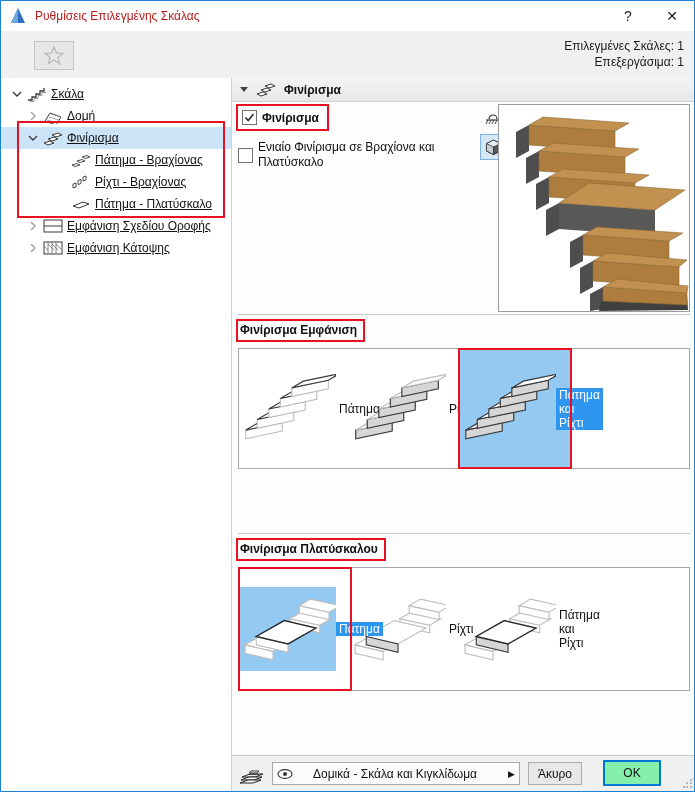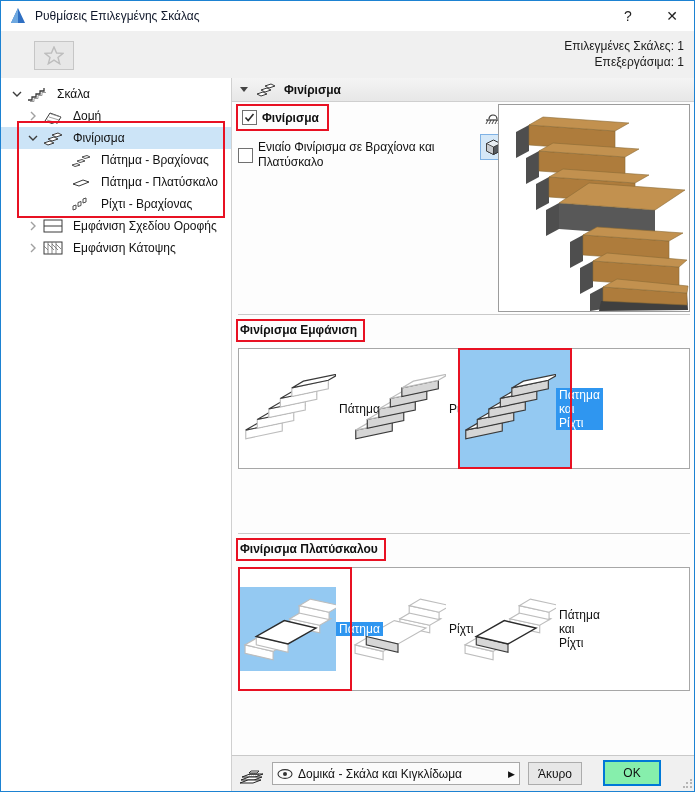--- a/index.html
+++ b/index.html
@@ -3,36 +3,36 @@
 <meta charset="utf-8">
 <style>
   html,body{margin:0;padding:0;background:#d8d8d8;}
   body{font-family:"Liberation Sans", sans-serif; font-size:12px; color:#111;}
   .window{position:relative; width:693px; height:790px; background:#fff; border:1px solid #1d82d2; overflow:hidden;}
   .abs{position:absolute;}
 
   
   .titlebar{left:0;top:0;width:693px;height:30px;background:#ffffff;display:flex;align-items:center;}
   .titlebar .app-icon{margin-left:8px;width:18px;height:18px;}
-  .titlebar .title{margin-left:8px;color:#0f172a;}
+  .titlebar .title{margin-left:8px;color:#b91c1c;}
   .titlebar .spacer{flex:1;}
   .tb-btn{width:44px;height:30px;display:flex;align-items:center;justify-content:center;font-size:14px;color:#222;}
 
   
   .toolbar{left:0;top:30px;width:693px;height:47px;background:#f0f0f0;}
   .fav-btn{left:33px;top:10px;width:38px;height:27px;background:#e7e7e7;border:1px solid #c6c6c6;display:flex;align-items:center;justify-content:center;}
   .counts{right:10px;top:7px;text-align:right;line-height:16px;color:#1a1a1a;}
 
   
   .tree{left:0;top:77px;width:231px;height:713px;background:#ffffff;border-right:1px solid #d0d0d0;padding-top:5px;box-sizing:border-box;}
   .trow{height:22px;display:flex;align-items:center;white-space:nowrap;}
   .trow.sel{background:#cce4f7;}
   .texp{width:16px;display:flex;justify-content:center;flex:none;}
   .ticon{width:24px;display:flex;justify-content:center;flex:none;}
-  .tlabel{margin-left:8px;}
+  .tlabel{margin-left:2px;text-decoration:underline;}
   .ind0{padding-left:8px;} .ind1{padding-left:24px;} .ind2{padding-left:52px;}
   .tree-redbox{left:16px;top:43px;width:204px;height:93px;border:2px solid #e81123;pointer-events:none;}
 
   
   .main{left:231px;top:77px;width:464px;height:713px;background:#fdfdfd;}
   .phdr{left:0;top:0;width:464px;height:23px;background:linear-gradient(#f4f4f4,#e7e7e7);border-bottom:1px solid #cfcfcf;display:flex;align-items:center;}
   .phdr .tri{margin-left:8px;width:0;height:0;border-left:4px solid transparent;border-right:4px solid transparent;border-top:5px solid #444;}
   .phdr .ticon{margin-left:6px;}
   .phdr b{margin-left:6px;}
 
@@ -63,21 +63,21 @@
 
   
   .opt .t, .opt .r, .opt .lt, .opt .lr {fill:#ffffff;stroke:#bdbdbd;stroke-width:1.2;}
   .opt.et .t{stroke:#3a3a3a;}
   .opt.er .r{fill:#d6d6d6;stroke:#3a3a3a;}
   .opt.elt .lt{stroke:#2b2b2b;stroke-width:1.5;}
   .opt.elr .lr{fill:#d6d6d6;stroke:#3a3a3a;}
 
   
   .footer{left:0;top:677px;width:464px;height:36px;background:#f0f0f0;border-top:1px solid #c9c9c9;}
-  .dropdown{left:40px;top:6px;width:248px;height:23px;background:#fbfbfb;border:1px solid #a9a9a9;box-sizing:border-box;display:flex;align-items:center;padding:0 4px;gap:5px;}
+  .dropdown{left:40px;top:6px;width:248px;height:23px;background:#fbfbfb;border:1px solid #a9a9a9;box-sizing:border-box;display:flex;align-items:center;padding:0 4px;gap:20px;}
   .dropdown .txt{flex:1;}
   .dropdown .arr{font-size:9px;color:#111;}
   .btn{display:flex;align-items:center;justify-content:center;background:#e7e7e7;border:1px solid #acacac;box-sizing:border-box;}
   .btn.cancel{left:296px;top:6px;width:54px;height:23px;}
   .btn.ok{left:371px;top:4px;width:58px;height:26px;background:#86efac;border:2px solid #0078d7;}
   svg{display:block;}
 </style>
 </head>
 <body>
 
@@ -166,39 +166,39 @@
               <path d="M11,4 l5,-1.5 l3,1.5 l-5,1.5 z"></path>
             </g>
           </svg>
       </span>
       <span class="tlabel">Πάτημα - Βραχίονας</span>
     </div>
 
     <div class="trow ind2">
       <span class="texp"></span>
       <span class="ticon">
-        <svg width="20" height="12" viewBox="0 0 20 12">
-            <path d="M2,8 l10,-4 l6,2 l-10,4 z" fill="#fff" stroke="#3a3a3a" stroke-width="1"></path>
-          </svg>
-      </span>
-      <span class="tlabel">Πάτημα - Πλατύσκαλο</span>
-    </div>
-
-    <div class="trow ind2">
-      <span class="texp"></span>
-      <span class="ticon">
         <svg width="20" height="15" viewBox="0 0 20 15">
             <g fill="#fff" stroke="#3a3a3a" stroke-width="0.9">
               <path d="M2,9 l3,-1 l0,4 l-3,1 z"></path>
               <path d="M7,5.5 l3,-1 l0,4 l-3,1 z"></path>
               <path d="M12,2 l3,-1 l0,4 l-3,1 z"></path>
             </g>
           </svg>
       </span>
       <span class="tlabel">Ρίχτι - Βραχίονας</span>
+    </div>
+
+    <div class="trow ind2">
+      <span class="texp"></span>
+      <span class="ticon">
+        <svg width="20" height="12" viewBox="0 0 20 12">
+            <path d="M2,8 l10,-4 l6,2 l-10,4 z" fill="#fff" stroke="#3a3a3a" stroke-width="1"></path>
+          </svg>
+      </span>
+      <span class="tlabel">Πάτημα - Πλατύσκαλο</span>
     </div>
 
     <div class="trow ind1">
       <span class="texp">
         <svg width="12" height="12" viewBox="0 0 12 12">
             <polyline points="4,2 8,6 4,10" fill="none" stroke="#a0a0a0" stroke-width="1.4"></polyline>
           </svg>
       </span>
       <span class="ticon">
         <svg width="20" height="14" viewBox="0 0 20 14">

